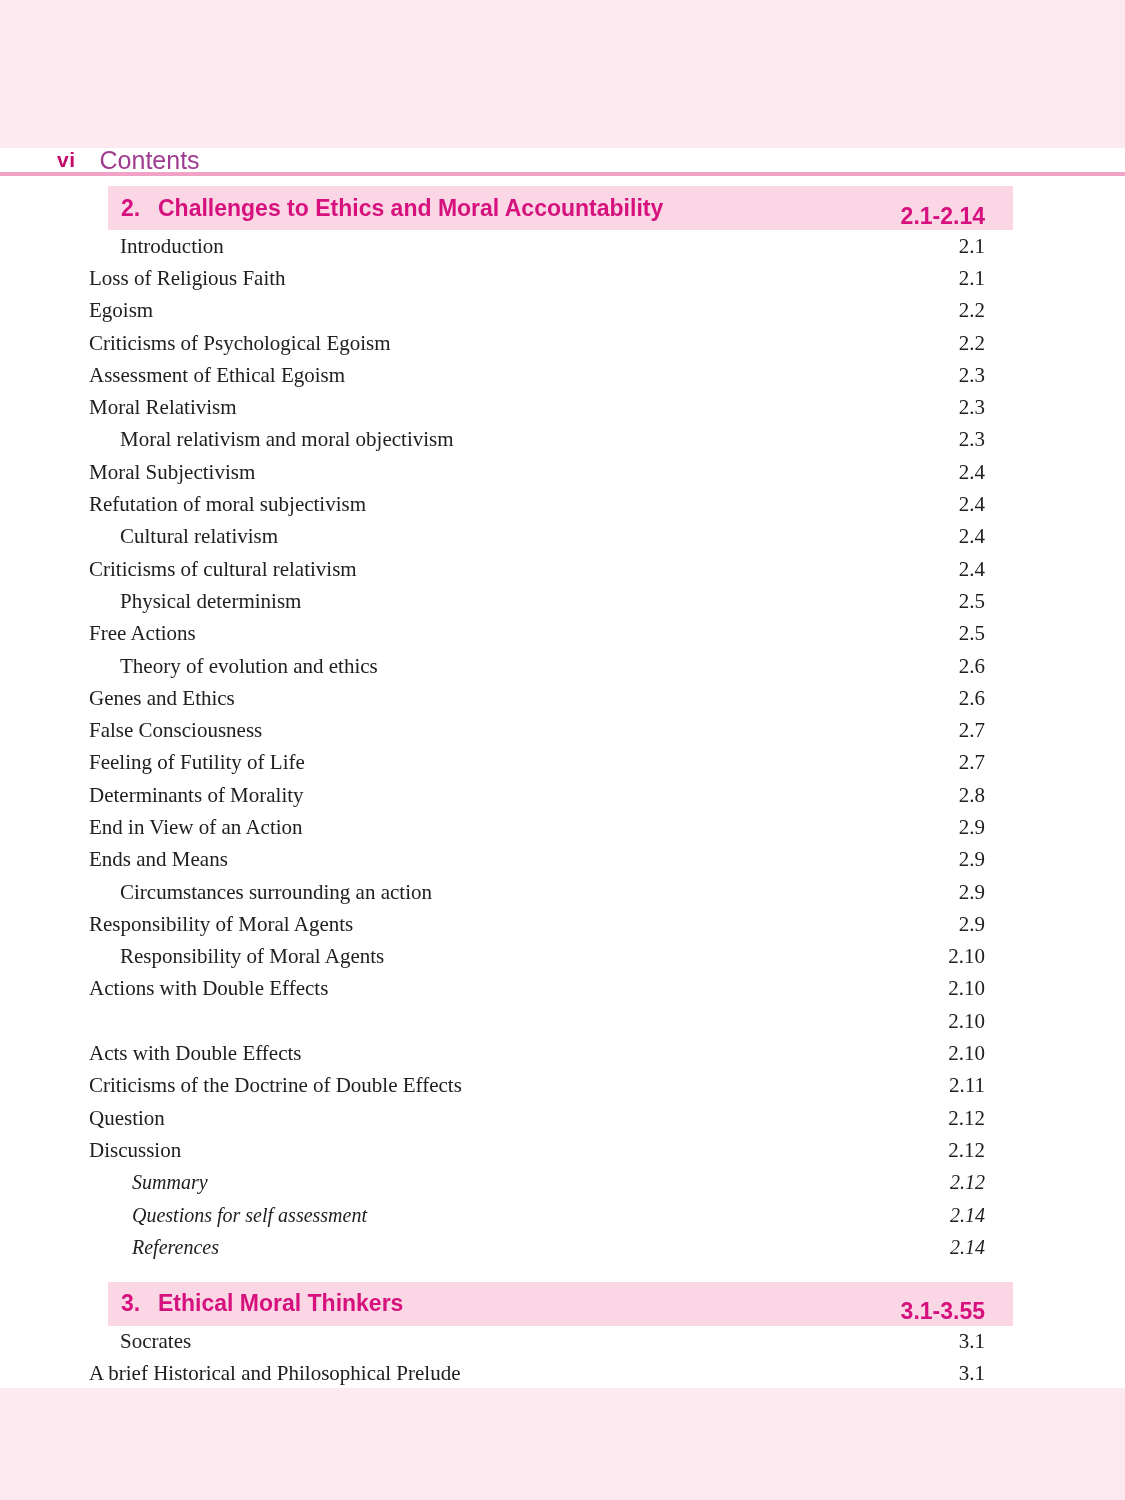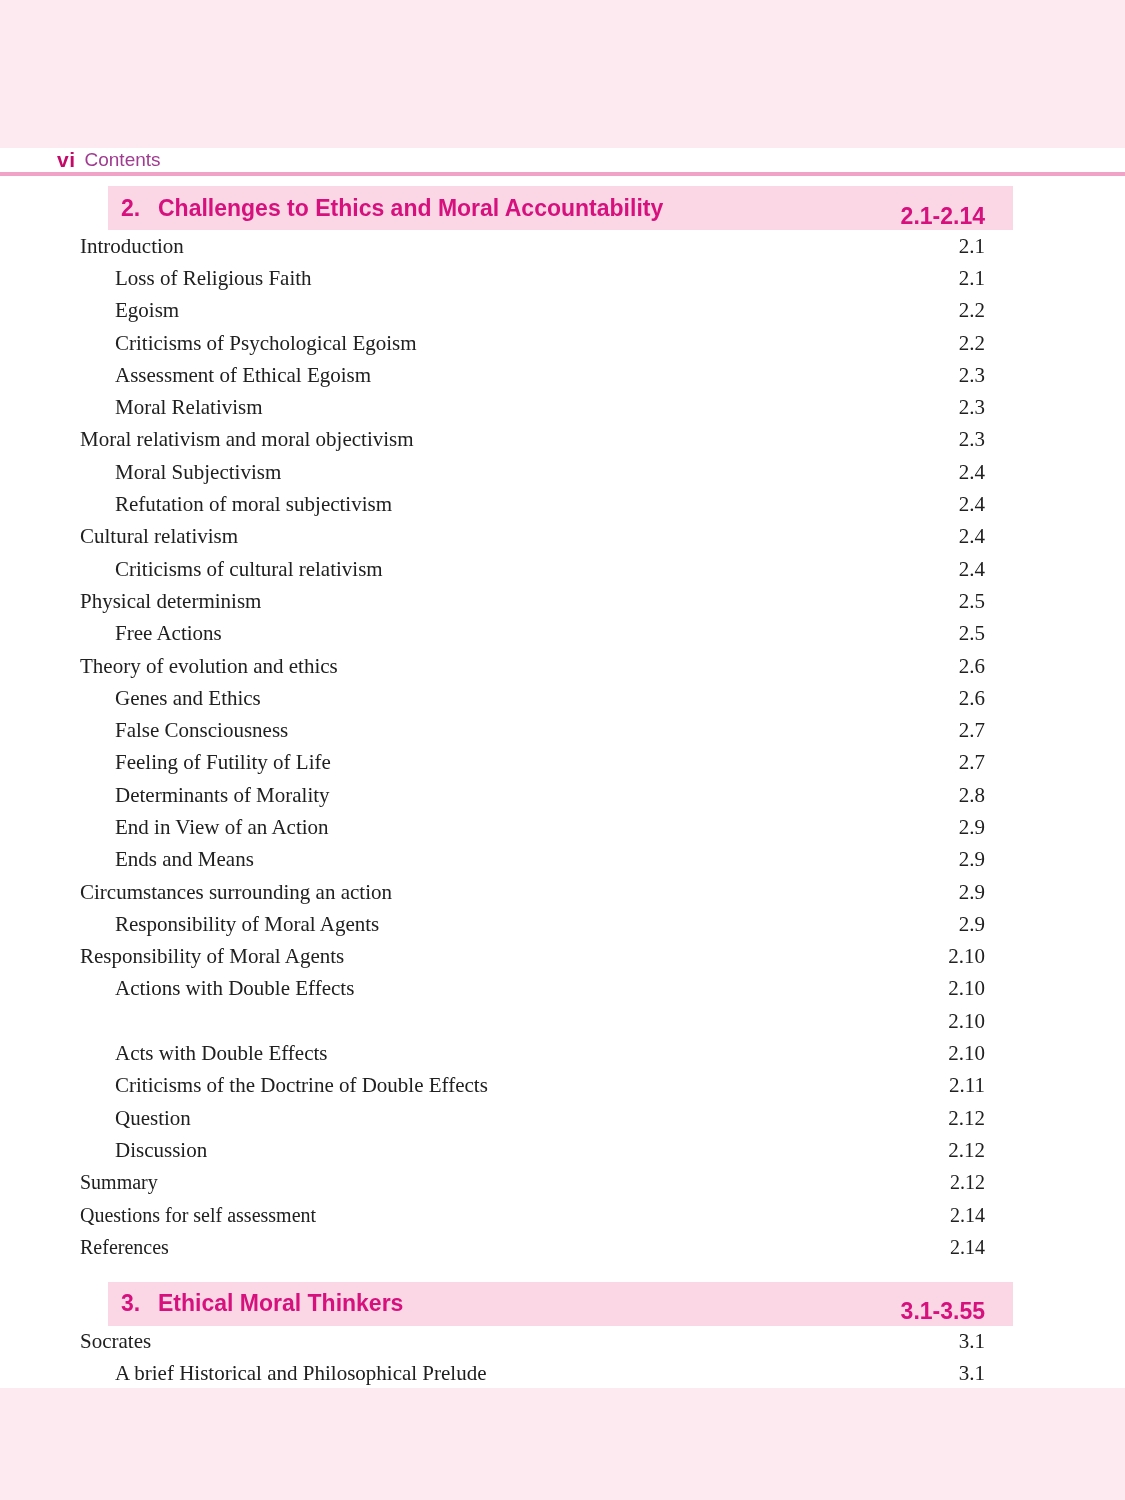--- a/index.html
+++ b/index.html
@@ -20,22 +20,22 @@
     font-family: "Liberation Sans", sans-serif;
   }
   .folio {
     color: var(--folio-magenta, #c40a68);
     font-weight: bold;
     font-size: 21px;
     letter-spacing: 0.5px;
   }
   .header-title {
     color: var(--contents-purple, #a03c90);
-    font-size: 19px;
-    margin-left: 9px;
+    font-size: 25px;
+    margin-left: 24px;
   }
   .rule { height: 4px; background: var(--rule-pink, #f0a3c6); }
   .toc-body {
     background: #ffffff;
     height: 1212px;
     box-sizing: border-box;
     padding-top: 10px;
   }
   .toc-section + .toc-section { margin-top: 18px; }
   .chapter-band {
@@ -58,23 +58,23 @@
   .chapter-range { flex: none; margin-top: 16px; }
   .entries { list-style: none; margin: 0; padding: 0; }
   .entry-row {
     height: 32.3px;
     display: flex;
     align-items: center;
     padding-right: 140px;
     font-size: 21px;
     color: var(--body-text, #202020);
   }
-  .entry-row.level-1 { padding-left: 80px; }
-  .entry-row.level-2 { padding-left: 115px; }
-  .entry-row.italic { font-size: 20px; }
+  .entry-row.level-1 { padding-left: 120px; }
+  .entry-row.level-2 { padding-left: 89px; }
+  .entry-row.italic { font-style: italic; font-size: 20px; margin-left: 12px; }
   .entry-page { margin-left: auto; }
 </style>
 </head>
 <body>
 
 <div class="page">
   <div class="top-margin"></div>
   <div class="page-header">
     <span class="folio">vi</span>
     <span class="header-title">Contents</span>

